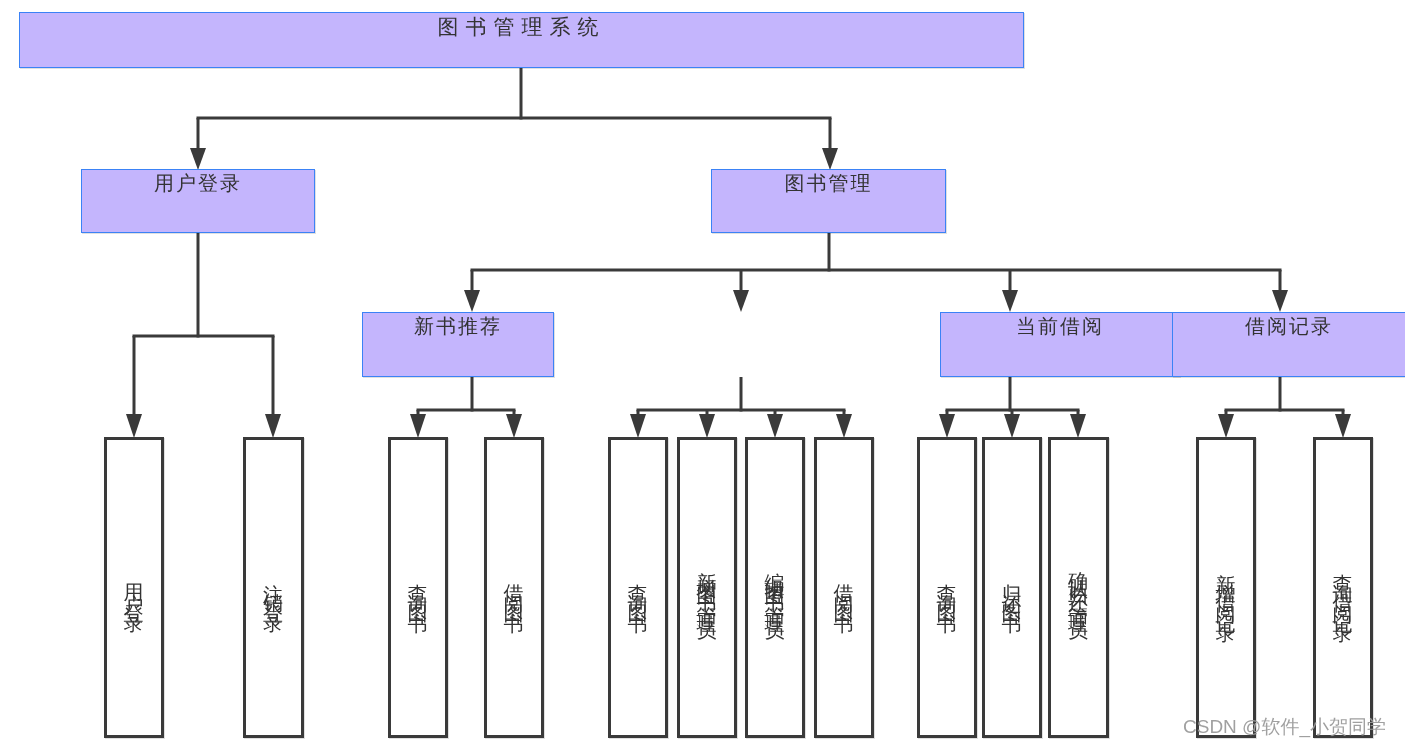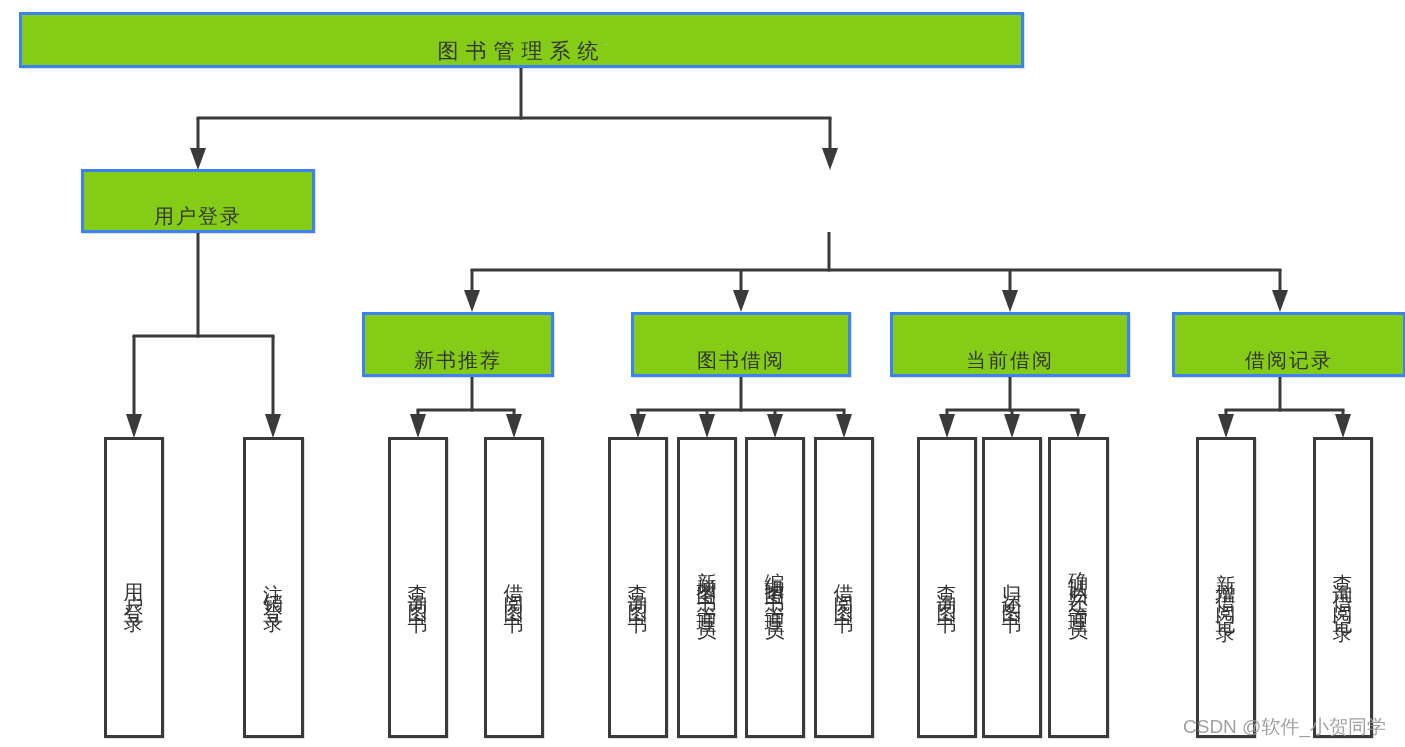--- a/index.html
+++ b/index.html
@@ -18,24 +18,24 @@
   #connectors {
     position: absolute;
     left: 0;
     top: 0;
     width: 1405px;
     height: 747px;
   }
   .node {
     position: absolute;
     box-sizing: border-box;
-    border: 3px solid #3b82f6;
-    background: #84cc16;
+    border: 1px solid #3b82f6;
+    background: #c4b5fd;
     display: flex;
-    align-items: flex-end;
+    align-items: flex-start;
     justify-content: center;
     box-shadow: 1px 1px 0 rgba(0,0,0,0.12);
   }
   .hlabel {
     color: #333333;
     font-size: 20px;
     letter-spacing: 2px;
     white-space: nowrap;
   }
   .root .hlabel {
@@ -143,28 +143,28 @@
     </g>
   </svg>
 
   <div class="node root" style="left:19px; top:12px; width:1005px; height:56px;">
     <span class="hlabel">图书管理系统</span>
   </div>
 
   <div class="node" style="left:81px; top:169px; width:234px; height:64px;">
     <span class="hlabel">用户登录</span>
   </div>
+  <div class="node" style="left:711px; top:169px; width:235px; height:64px;">
+    <span class="hlabel">图书管理</span>
+  </div>
 
   <div class="node" style="left:362px; top:312px; width:192px; height:65px;">
     <span class="hlabel">新书推荐</span>
   </div>
-  <div class="node" style="left:631px; top:312px; width:220px; height:65px;">
-    <span class="hlabel">图书借阅</span>
-  </div>
-  <div class="node" style="left:890px; top:312px; width:240px; height:65px;">
+  <div class="node" style="left:940px; top:312px; width:240px; height:65px;">
     <span class="hlabel">当前借阅</span>
   </div>
   <div class="node" style="left:1172px; top:312px; width:234px; height:65px;">
     <span class="hlabel">借阅记录</span>
   </div>
 
   <div class="leaf" style="left:104px; top:437px; width:60px; height:301px;">
     <span class="vlabel">用户登录</span>
   </div>
   <div class="leaf" style="left:243px; top:437px; width:61px; height:301px;">

